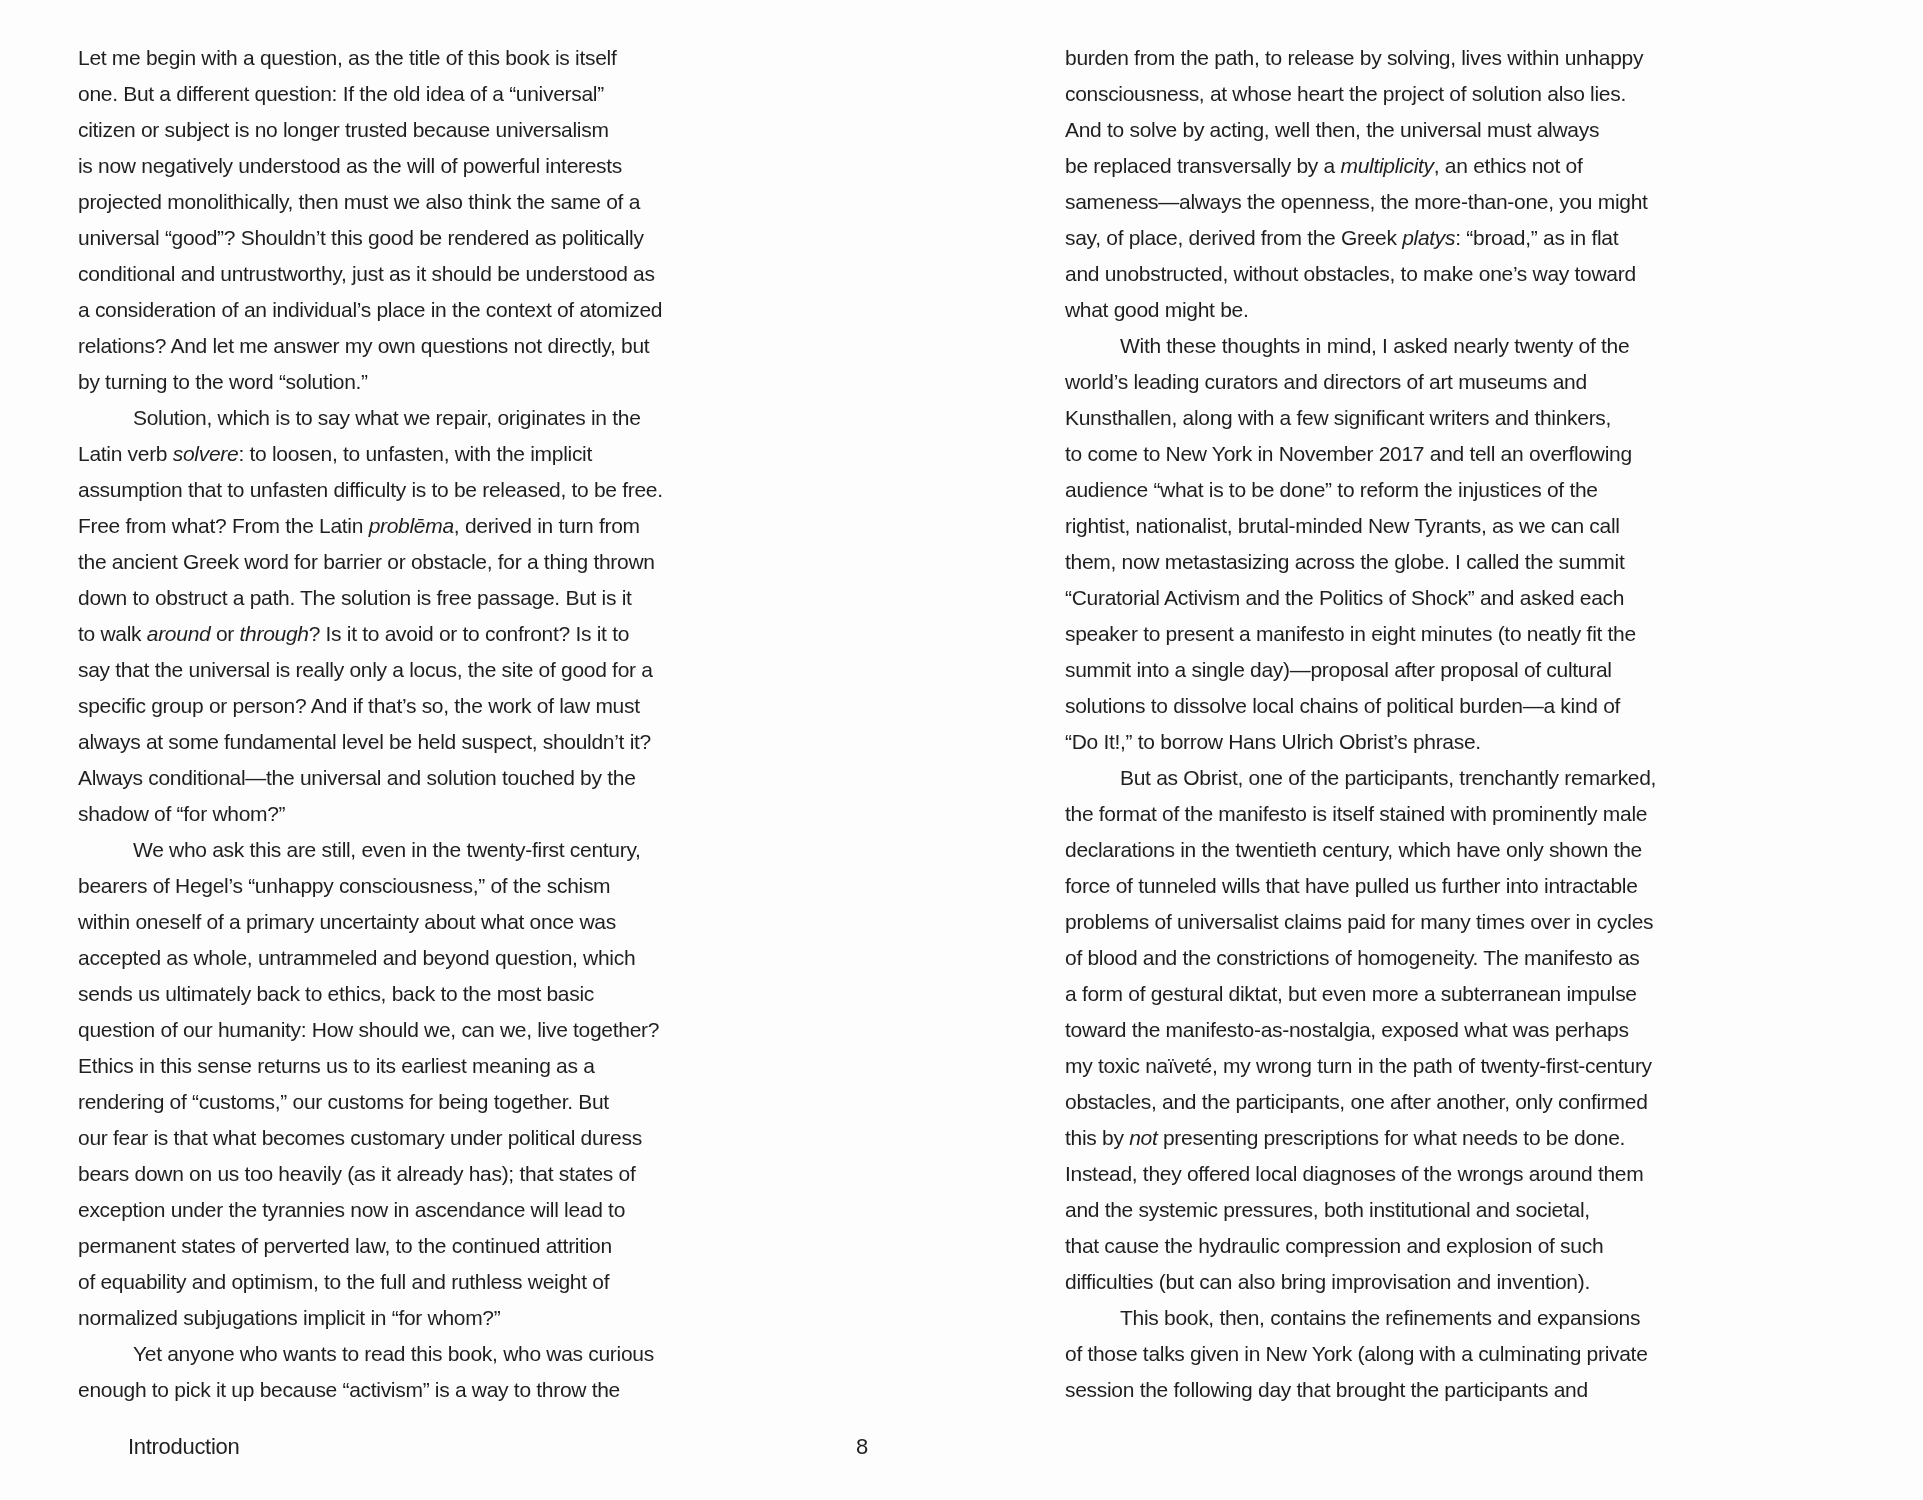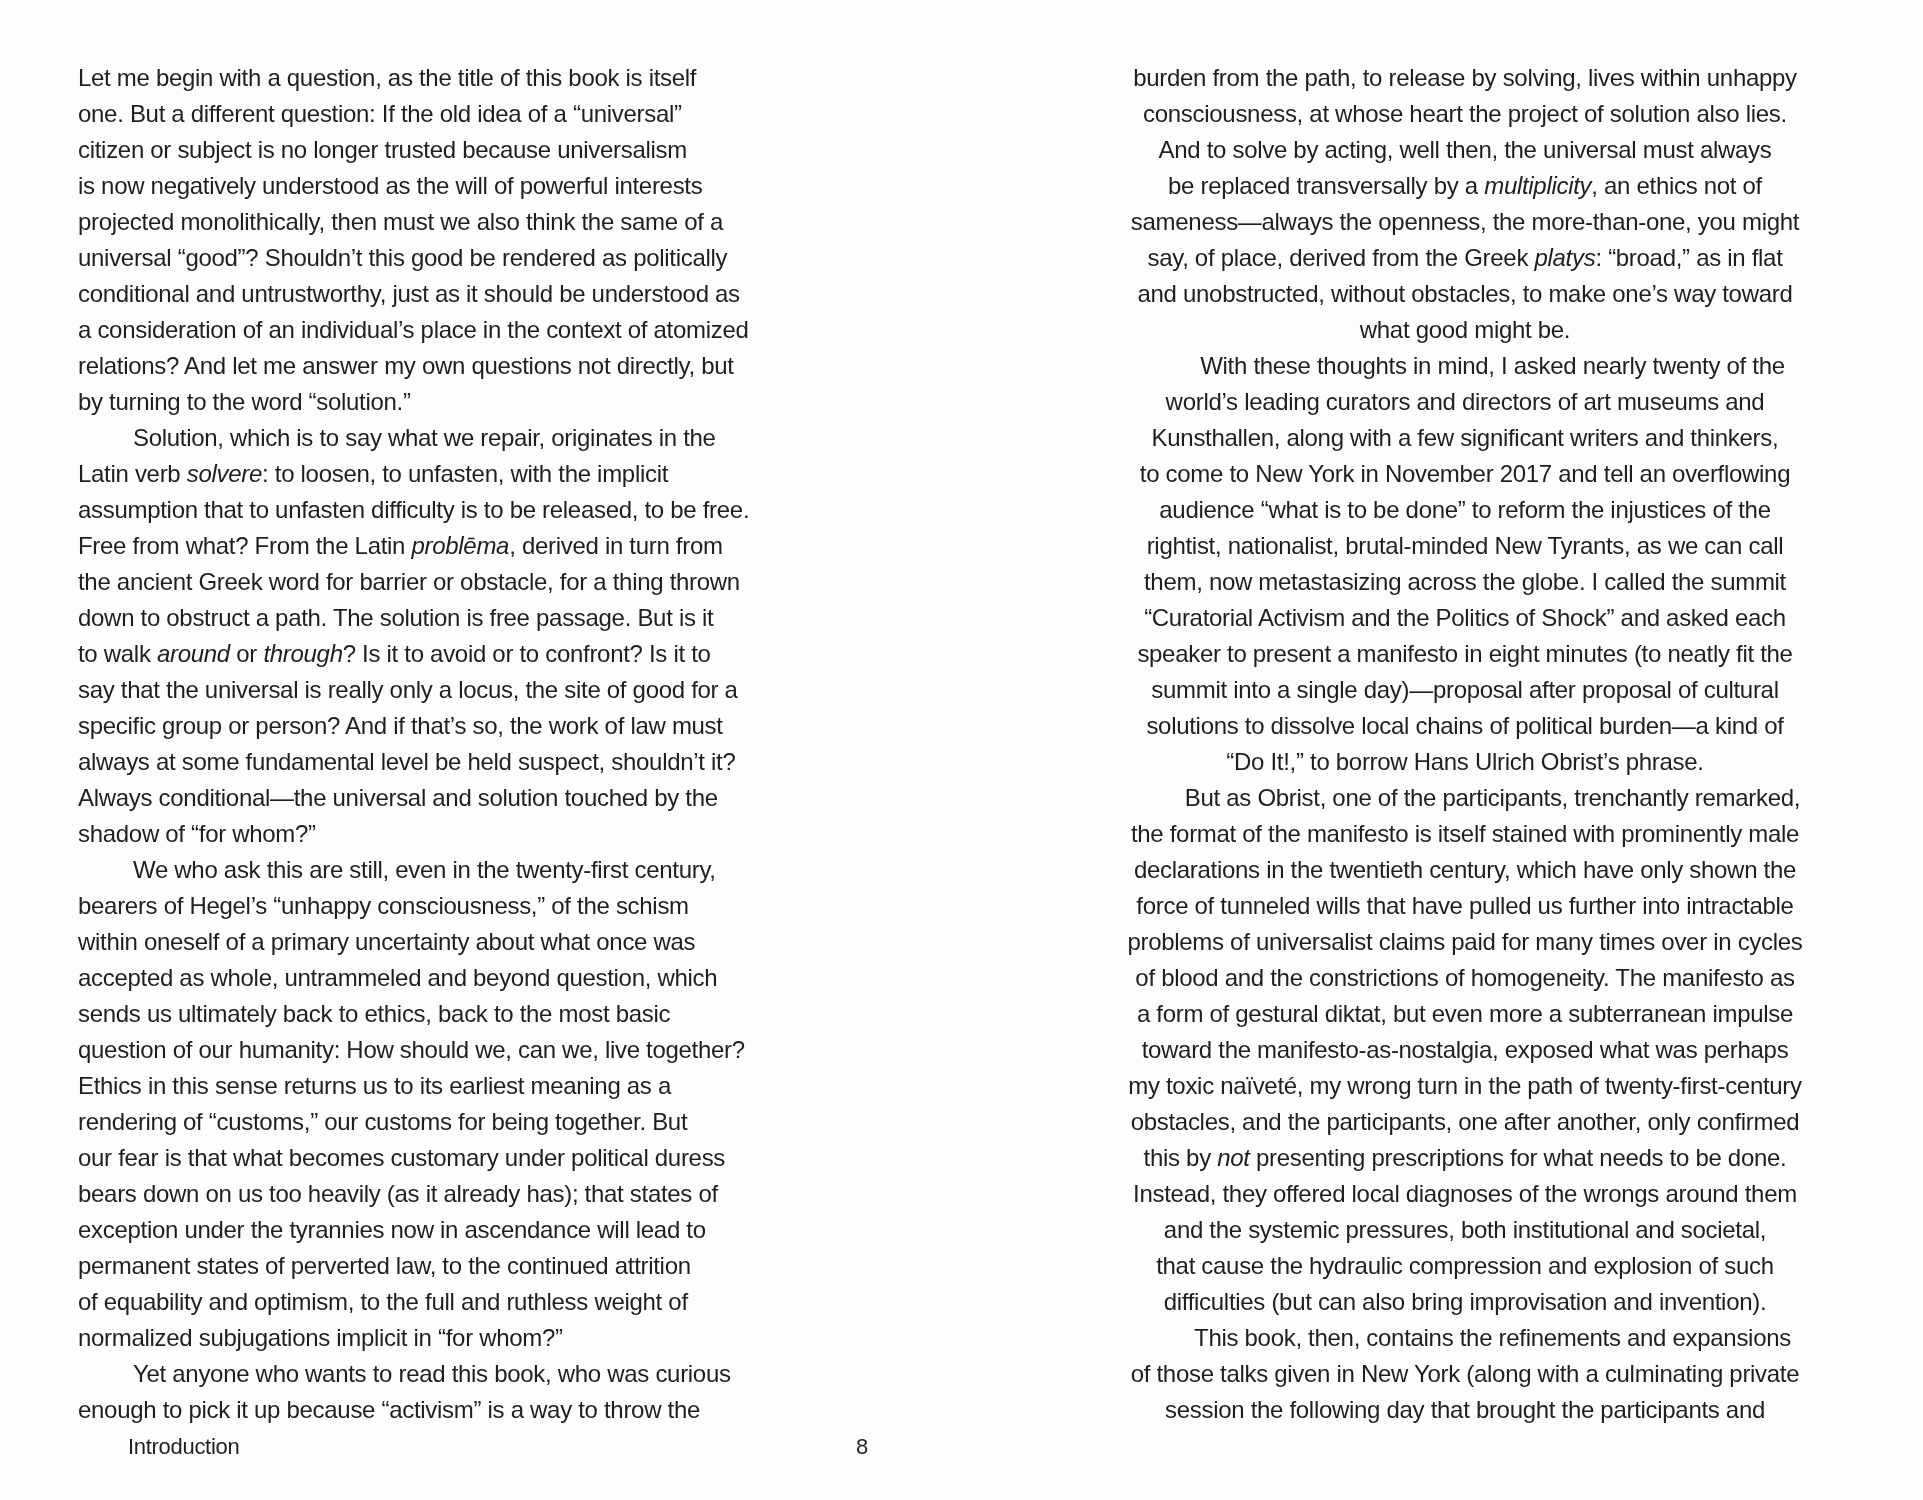--- a/index.html
+++ b/index.html
@@ -13,28 +13,28 @@
     width: 1923px; height: 1500px;
     background: #fdfdfd;
     color: #1f1f1f;
     overflow: hidden;
   }
   .page { position: absolute; top: 0; height: 1500px; }
   .page.left  { left: 0;     width: 961px; }
   .page.right { left: 961px; width: 962px; }
 
   .column {
-    position: absolute; top: 60px;
-    font-size: 24px;
+    position: absolute; top: 40px;
+    font-size: 21px;
     line-height: 36px;
     letter-spacing: -0.3px;
     white-space: pre;
   }
   .page.left  .column { left: 78px;  width: 800px; }
-  .page.right .column { left: 104px; width: 800px; text-align: center; }
+  .page.right .column { left: 104px; width: 800px; }
 
   .line { height: 36px; }
   .line.ind { padding-left: 55px; }
   .line em { }
 
   .footer {
     position: absolute; top: 1429px;
     font-size: 22px;
     line-height: 36px;
     letter-spacing: -0.3px;

